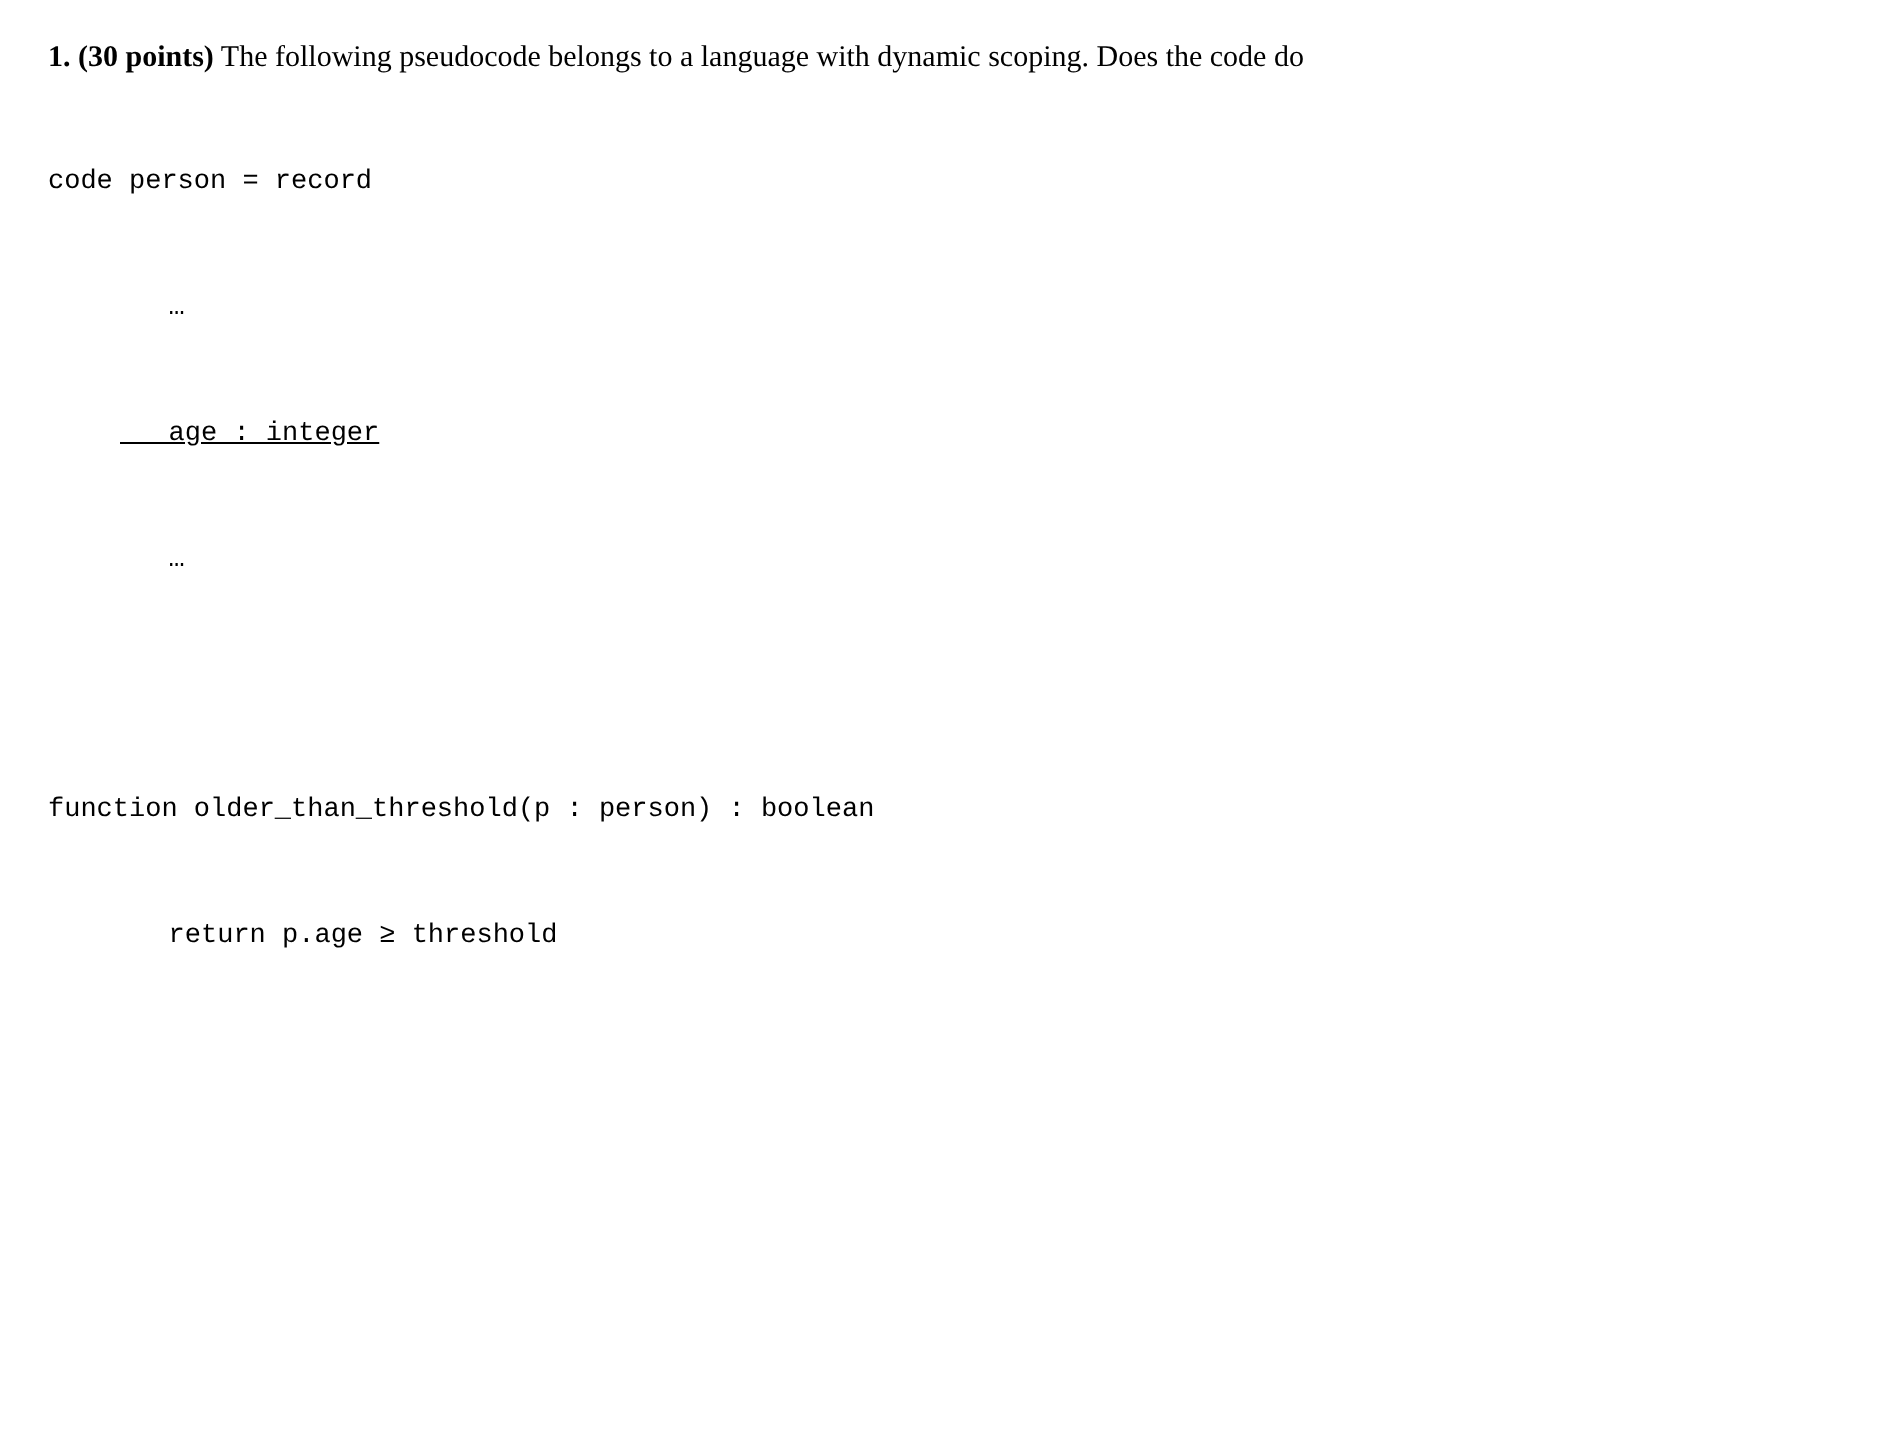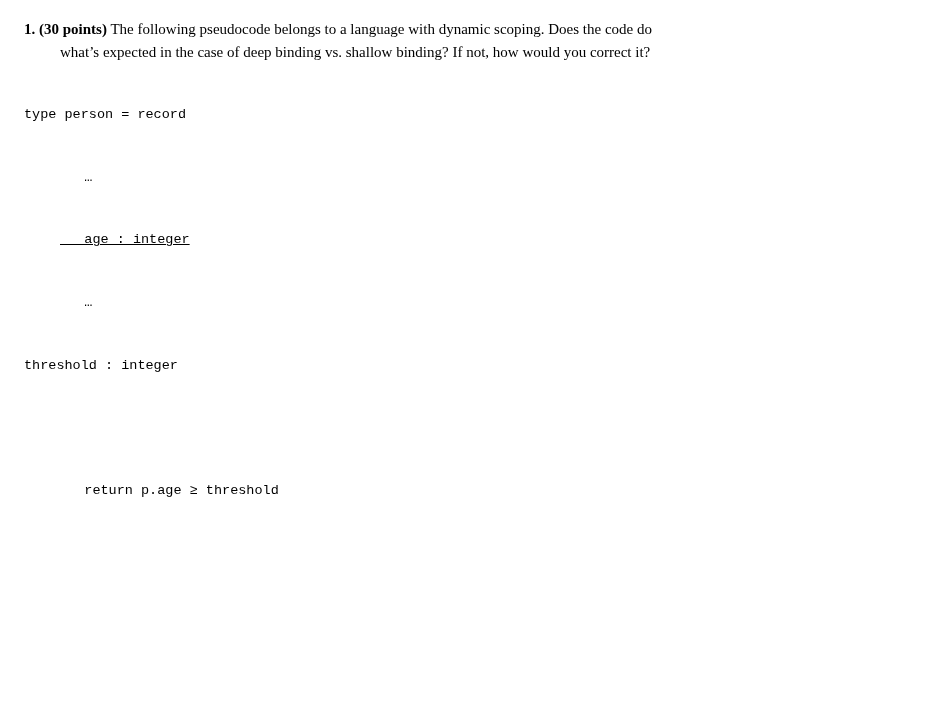--- a/index.html
+++ b/index.html
@@ -35,30 +35,29 @@
   </style>
 </head>
 <body>
 
 <div>
 
   <div class="question-header">
     <span class="question-number">1.</span>
     <strong>(30 points)</strong>
     <span>The following pseudocode belongs to a language with dynamic scoping. Does the code do</span><br>
-    <span style="padding-left: 36px;">what’s expected in the case of deep binding vs. shallow binding? If not, how would you correct it?</span>
   </div>
 
   <div class="code-block">
-    <div><span>type person = record</span></div>
+    <div><span>code person = record</span></div>
     <div><span style="padding-left:36px;">   …</span></div>
     <div><span style="padding-left:36px;text-decoration:underline;">   age : integer</span></div>
     <div><span style="padding-left:36px;">   …</span></div>
-    <div><span>threshold : integer</span></div>
     <div>&nbsp;</div>
+    <div><span>function older_than_threshold(p : person) : boolean</span></div>
     <div><span style="padding-left:36px;">   return p.age ≥ threshold</span></div>
     <div>&nbsp;</div>
     
     
     
     
     
     
     
     

